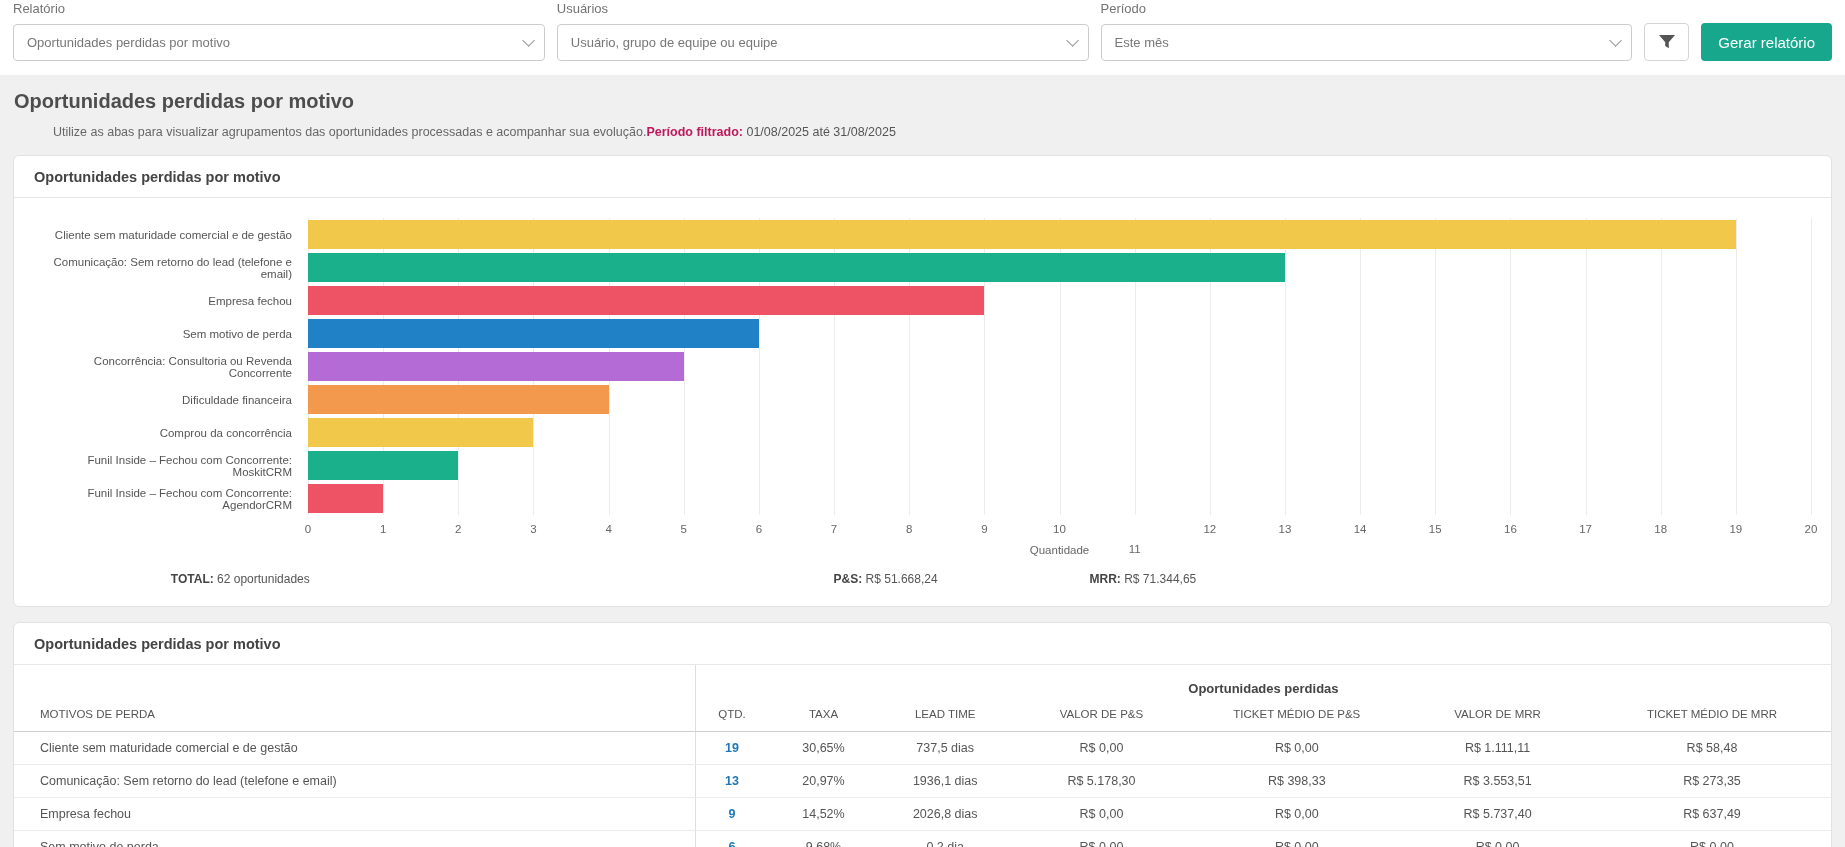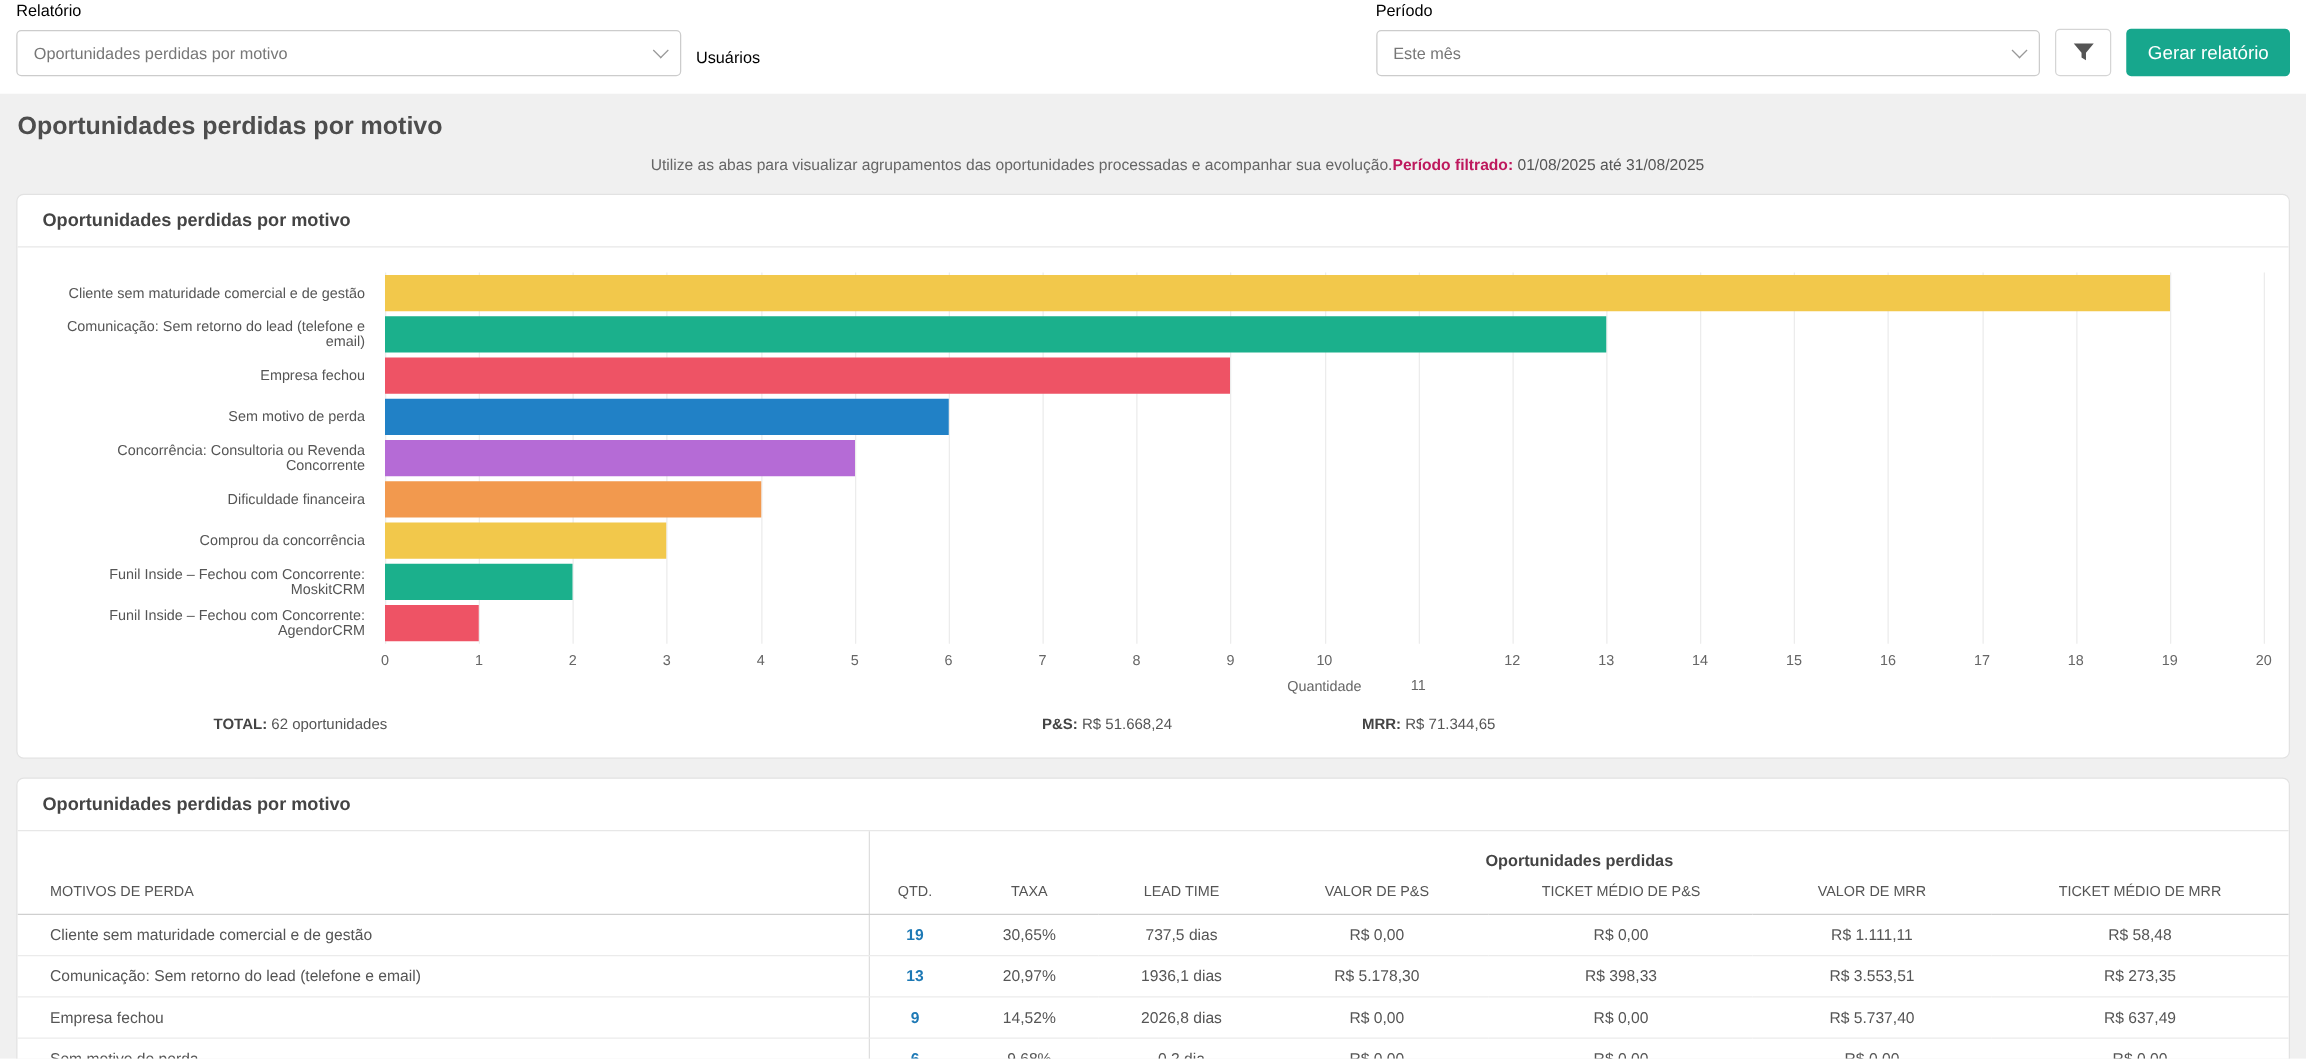--- a/index.html
+++ b/index.html
@@ -8,21 +8,21 @@
     font-family: "Liberation Sans", "DejaVu Sans", sans-serif;
     background:#ffffff; color:#555; font-size:13px;
   }
 
   
   .filter-bar {
     display:flex; align-items:flex-end; gap:12px;
     padding:10px 13px 14px 13px; background:#fff; height:75px;
   }
   .filter-group { flex:1 1 0; min-width:0; }
-  .filter-label { font-size:13px; color:#000000; margin-bottom:8px; display:block; }
+  .filter-label { font-size:13px; color:#737373; margin-bottom:8px; display:block; }
   .select-box {
     height:37px; border:1px solid #ccc; border-radius:4px; background:#fff;
     display:flex; align-items:center; padding:0 13px; color:#777;
     cursor:pointer; position:relative; white-space:nowrap; overflow:hidden;
   }
   .select-box .sel-value { flex:1 1 auto; overflow:hidden; text-overflow:ellipsis; }
   .chevron {
     width:9px; height:9px; flex:0 0 auto; margin-left:10px;
     border-right:1.5px solid #999; border-bottom:1.5px solid #999;
     transform:rotate(45deg) translateY(-3px);
@@ -36,21 +36,21 @@
     height:38px; padding:0 17px; border:none; border-radius:4px;
     color:#fff; font-size:15px; cursor:pointer; flex:0 0 auto;
     font-family:"Liberation Sans", sans-serif;
   }
 
   
   .page-gray { background:#f0f0f0; height:772px; overflow:hidden; }
 
   .page-header { padding:15px 14px 16px 14px; }
   .page-title { font-size:20px; font-weight:bold; color:#4d4d4d; }
-  .page-header-row { display:flex; justify-content:center; align-items:flex-end; margin-top:12px;margin-left:39px; }
+  .page-header-row { display:flex; justify-content:flex-start; align-items:flex-end; margin-top:12px;margin-left:39px; }
   .page-subtitle { font-size:12.5px; color:#666; }
   .period-filtered { font-size:12.5px; color:#555; }
   .period-filtered b { color:#be185d; }
 
   
   .card {
     background:#fff; border:1px solid #e2e2e2; border-radius:6px;
     margin:0 13px 15px 13px; overflow:hidden;
   }
   .card-header {
@@ -106,20 +106,24 @@
 <div class="filter-bar">
   <div class="filter-group">
     <span class="filter-label">Relatório</span>
     <div class="select-box">
       <span class="sel-value">Oportunidades perdidas por motivo</span>
       <span class="chevron"></span>
     </div>
   </div>
   <div class="filter-group">
     <span class="filter-label">Usuários</span>
+    <div class="select-box">
+      <span class="sel-value">Usuário, grupo de equipe ou equipe</span>
+      <span class="chevron"></span>
+    </div>
   </div>
   <div class="filter-group">
     <span class="filter-label">Período</span>
     <div class="select-box">
       <span class="sel-value">Este mês</span>
       <span class="chevron"></span>
     </div>
   </div>
   <button class="icon-btn">
     <svg width="18" height="16" viewBox="0 0 20 18">

